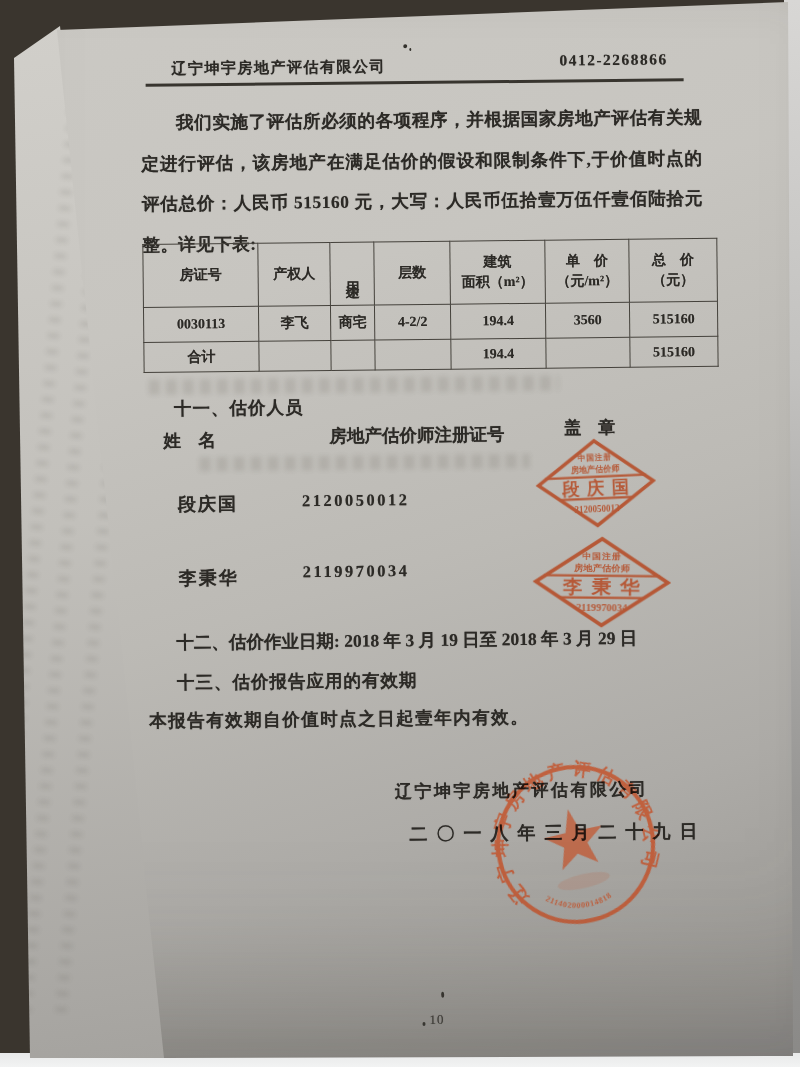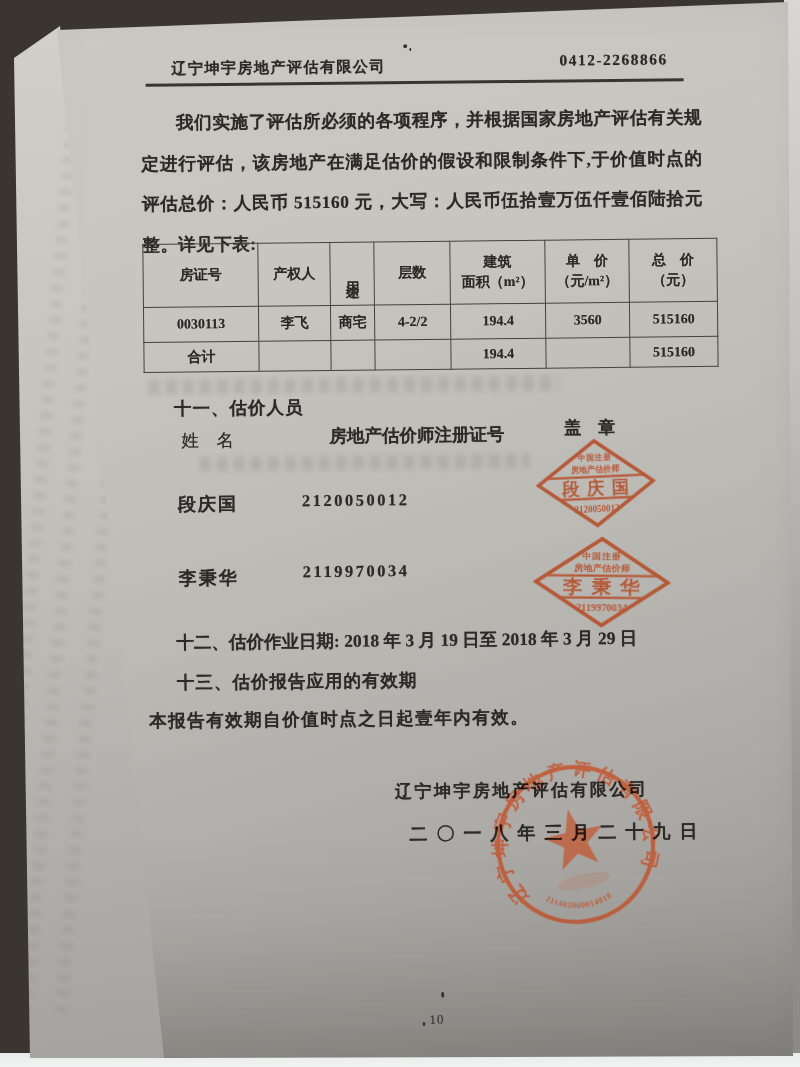--- a/index.html
+++ b/index.html
@@ -40,21 +40,21 @@
             table-layout:fixed;font-size:14px;color:#2c2a26;}
   table.val th,table.val td{border:1.6px solid #45423c;text-align:center;vertical-align:middle;
             padding:0;text-shadow:0 0 .6px rgba(40,38,34,.5);overflow:hidden;}
   table.val th{height:62px;font-weight:600;white-space:pre-line;line-height:20px;}
   table.val td{font-weight:600;}
   tr.r1 td{height:34px;}
   tr.r2 td{height:29px;}
   .vert{writing-mode:vertical-rl;display:inline-block;letter-spacing:4px;line-height:14px;}
   
   .s11{left:175px;top:394px;font-size:17.5px;font-weight:600;letter-spacing:1px;}
-  .col-name{left:182px;top:426px;font-size:17.5px;font-weight:400;}
+  .col-name{left:164px;top:426px;font-size:17.5px;font-weight:700;}
   .col-cert{left:330px;top:423px;font-size:17.5px;font-weight:600;}
   .col-seal{left:565px;top:418px;font-size:17px;font-weight:600;}
   .ap1-name{left:178px;top:490px;font-size:18px;font-weight:600;letter-spacing:2px;}
   .ap1-cert{left:302px;top:490px;font-size:16.5px;font-weight:600;letter-spacing:2.5px;}
   .ap2-name{left:178px;top:564px;font-size:18px;font-weight:600;letter-spacing:2px;}
   .ap2-cert{left:302px;top:561px;font-size:16.5px;font-weight:600;letter-spacing:2.5px;}
   .s12{left:175px;top:628px;font-size:17.5px;font-weight:600;}
   .s13{left:175px;top:668px;font-size:17.5px;font-weight:600;letter-spacing:1px;}
   .validity{left:147px;top:706px;font-size:17.5px;font-weight:600;letter-spacing:1.5px;}
   .sig-company{left:392px;top:780px;font-size:17px;font-weight:600;letter-spacing:2.5px;}

